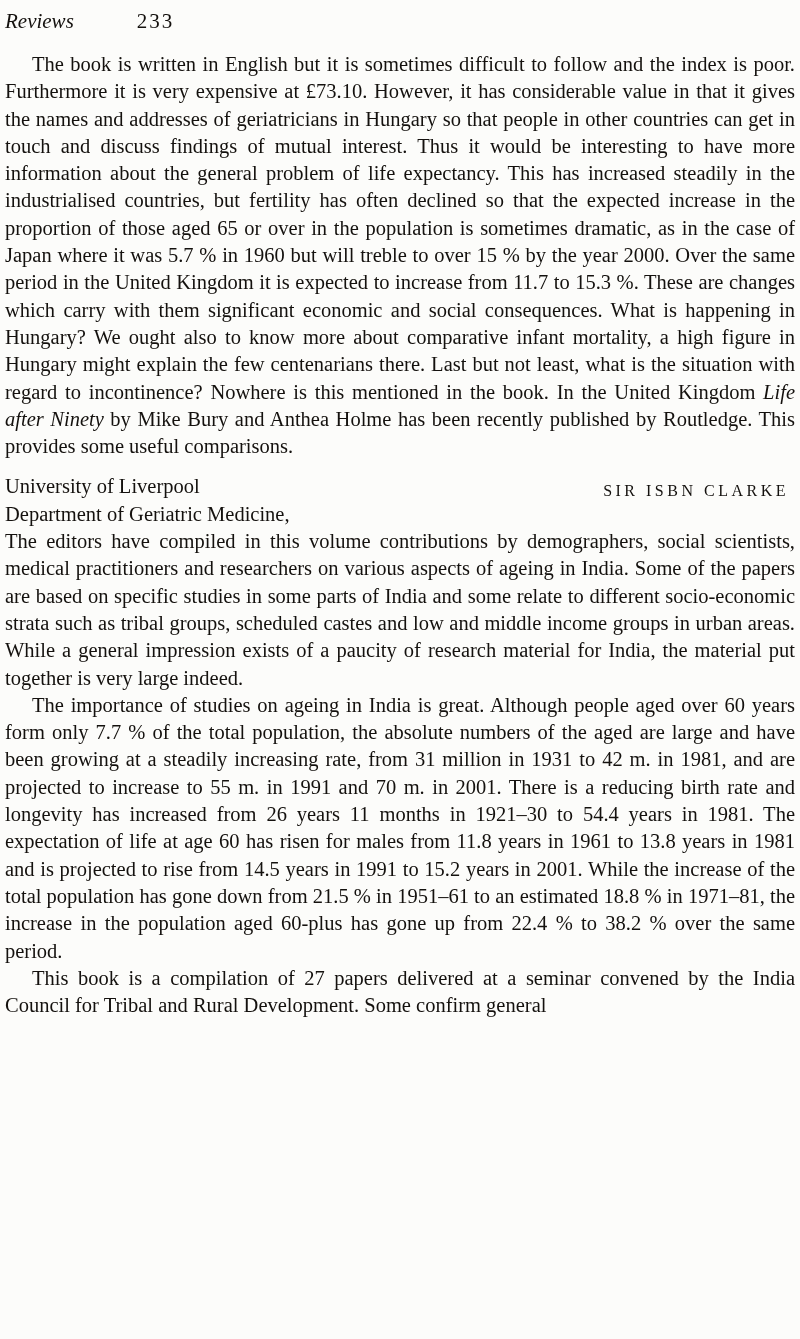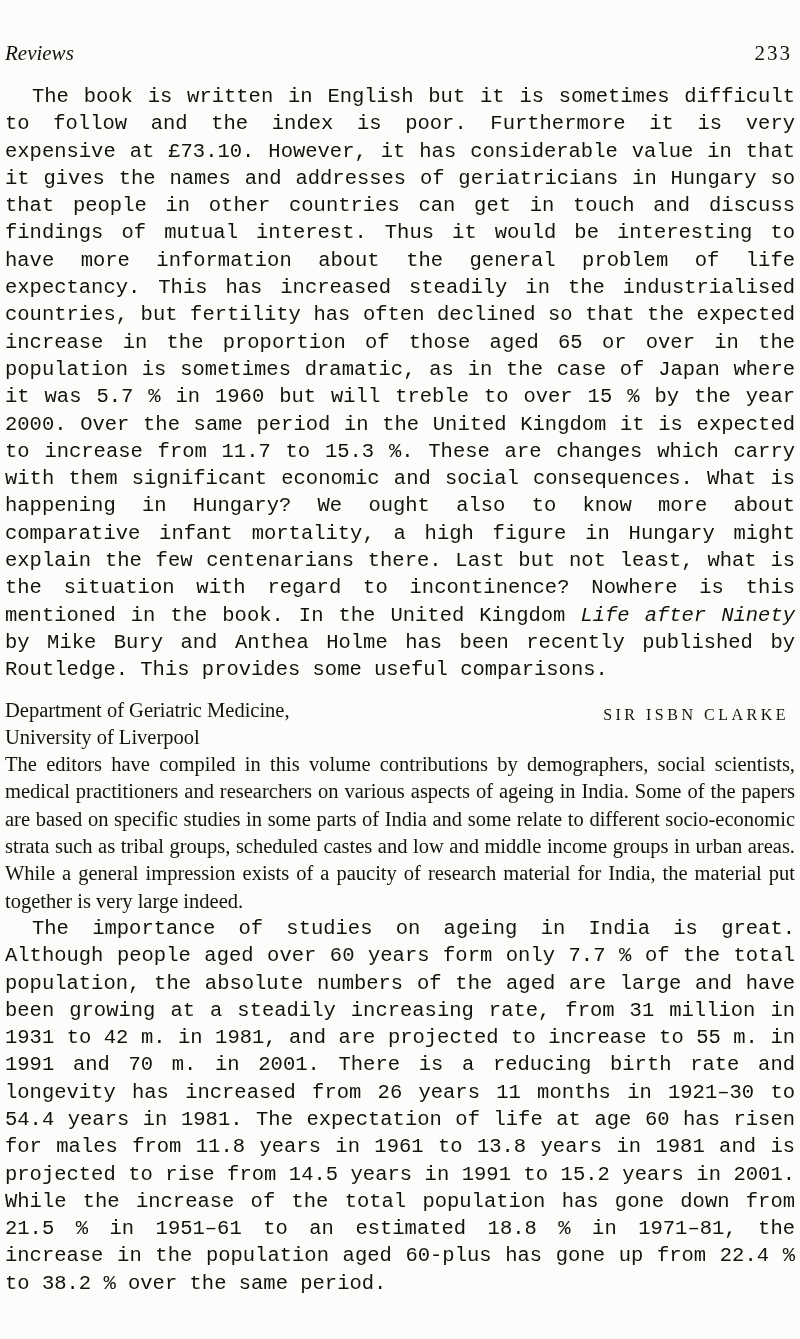--- a/index.html
+++ b/index.html
@@ -14,43 +14,42 @@
     margin: 0;
     box-sizing: border-box;
     padding: 8px 5px 0 5px;
     background: #fcfcfa;
     color: #14110e;
     font-family: "Liberation Serif", "DejaVu Serif", serif;
     overflow: hidden;
   }
   .page-header {
     display: flex;
-    justify-content: space-between;
+    justify-content: flex-start;
     align-items: baseline;
     font-size: 21px;
     line-height: 27px;
     padding-right: 3px;
     gap: 31px;
   }
   .running-head {
     font-style: italic;
     margin-right: 32px;
   }
   .page-number {
     letter-spacing: 2px;
-    margin-top: 32px;
   }
   .body-text {
     margin-top: 16px;
     font-size: 20.5px;
     line-height: 27.3px;
     text-align: justify;
   }
   p { margin: 0; padding: 0; }
-  p.indent { text-indent: 27px; font-family: Liberation Mono, monospace; }
+  p.indent { text-indent: 27px; }
   em { font-style: italic; }
   .signature-block {
     display: flex;
     justify-content: space-between;
     align-items: flex-start;
     margin-top: 13px;
     line-height: 27.3px;
   }
   .affiliation { text-align: left; }
   .reviewer-name {
@@ -75,24 +74,25 @@
     <span class="running-head">Reviews</span>
     <span class="page-number">233</span>
   </header>
 
   <main class="body-text">
 
     <p class="indent"><span>The book is written in English but it is sometimes difficult to follow and the index is poor. Furthermore it is very expensive at £73.10. However, it has considerable value in that it gives the names and addresses of geriatricians in Hungary so that people in other countries can get in touch and discuss findings of mutual interest. Thus it would be interesting to have more information about the general problem of life expectancy. This has increased steadily in the industrialised countries, but fertility has often declined so that the expected increase in the proportion of those aged 65 or over in the population is sometimes dramatic, as in the case of Japan where it was 5.7 % in 1960 but will treble to over 15 % by the year 2000. Over the same period in the United Kingdom it is expected to increase from 11.7 to 15.3 %. These are changes which carry with them significant economic and social consequences. What is happening in Hungary? We ought also to know more about comparative infant mortality, a high figure in Hungary might explain the few centenarians there. Last but not least, what is the situation with regard to incontinence? Nowhere is this mentioned in the book. In the United Kingdom </span><em>Life after Ninety</em><span> by Mike Bury and Anthea Holme has been recently published by Routledge. This provides some useful comparisons.</span></p>
 
     <div class="signature-block">
       <div class="affiliation">
+        <div>University of Liverpool</div>
         <div>Department of Geriatric Medicine,</div>
-        <div>University of Liverpool</div>
       </div>
       <div class="reviewer-name">SIR ISBN CLARKE</div>
     </div>
 
 
     <p class="section-start"><span>The editors have compiled in this volume contributions by demographers, social scientists, medical practitioners and researchers on various aspects of ageing in India. Some of the papers are based on specific studies in some parts of India and some relate to different socio-economic strata such as tribal groups, scheduled castes and low and middle income groups in urban areas. While a general impression exists of a paucity of research material for India, the material put together is very large indeed.</span></p>
     <p class="indent"><span>The importance of studies on ageing in India is great. Although people aged over 60 years form only 7.7 % of the total population, the absolute numbers of the aged are large and have been growing at a steadily increasing rate, from 31 million in 1931 to 42 m. in 1981, and are projected to increase to 55 m. in 1991 and 70 m. in 2001. There is a reducing birth rate and longevity has increased from 26 years 11 months in 1921–30 to 54.4 years in 1981. The expectation of life at age 60 has risen for males from 11.8 years in 1961 to 13.8 years in 1981 and is projected to rise from 14.5 years in 1991 to 15.2 years in 2001. While the increase of the total population has gone down from 21.5 % in 1951–61 to an estimated 18.8 % in 1971–81, the increase in the population aged 60-plus has gone up from 22.4 % to 38.2 % over the same period.</span></p>
+    <p class="indent"><span>This book is a compilation of 27 papers delivered at a seminar convened by the India Council for Tribal and Rural Development. Some confirm general</span></p>
 
   </main>
 </div>
 
 </body></html>

